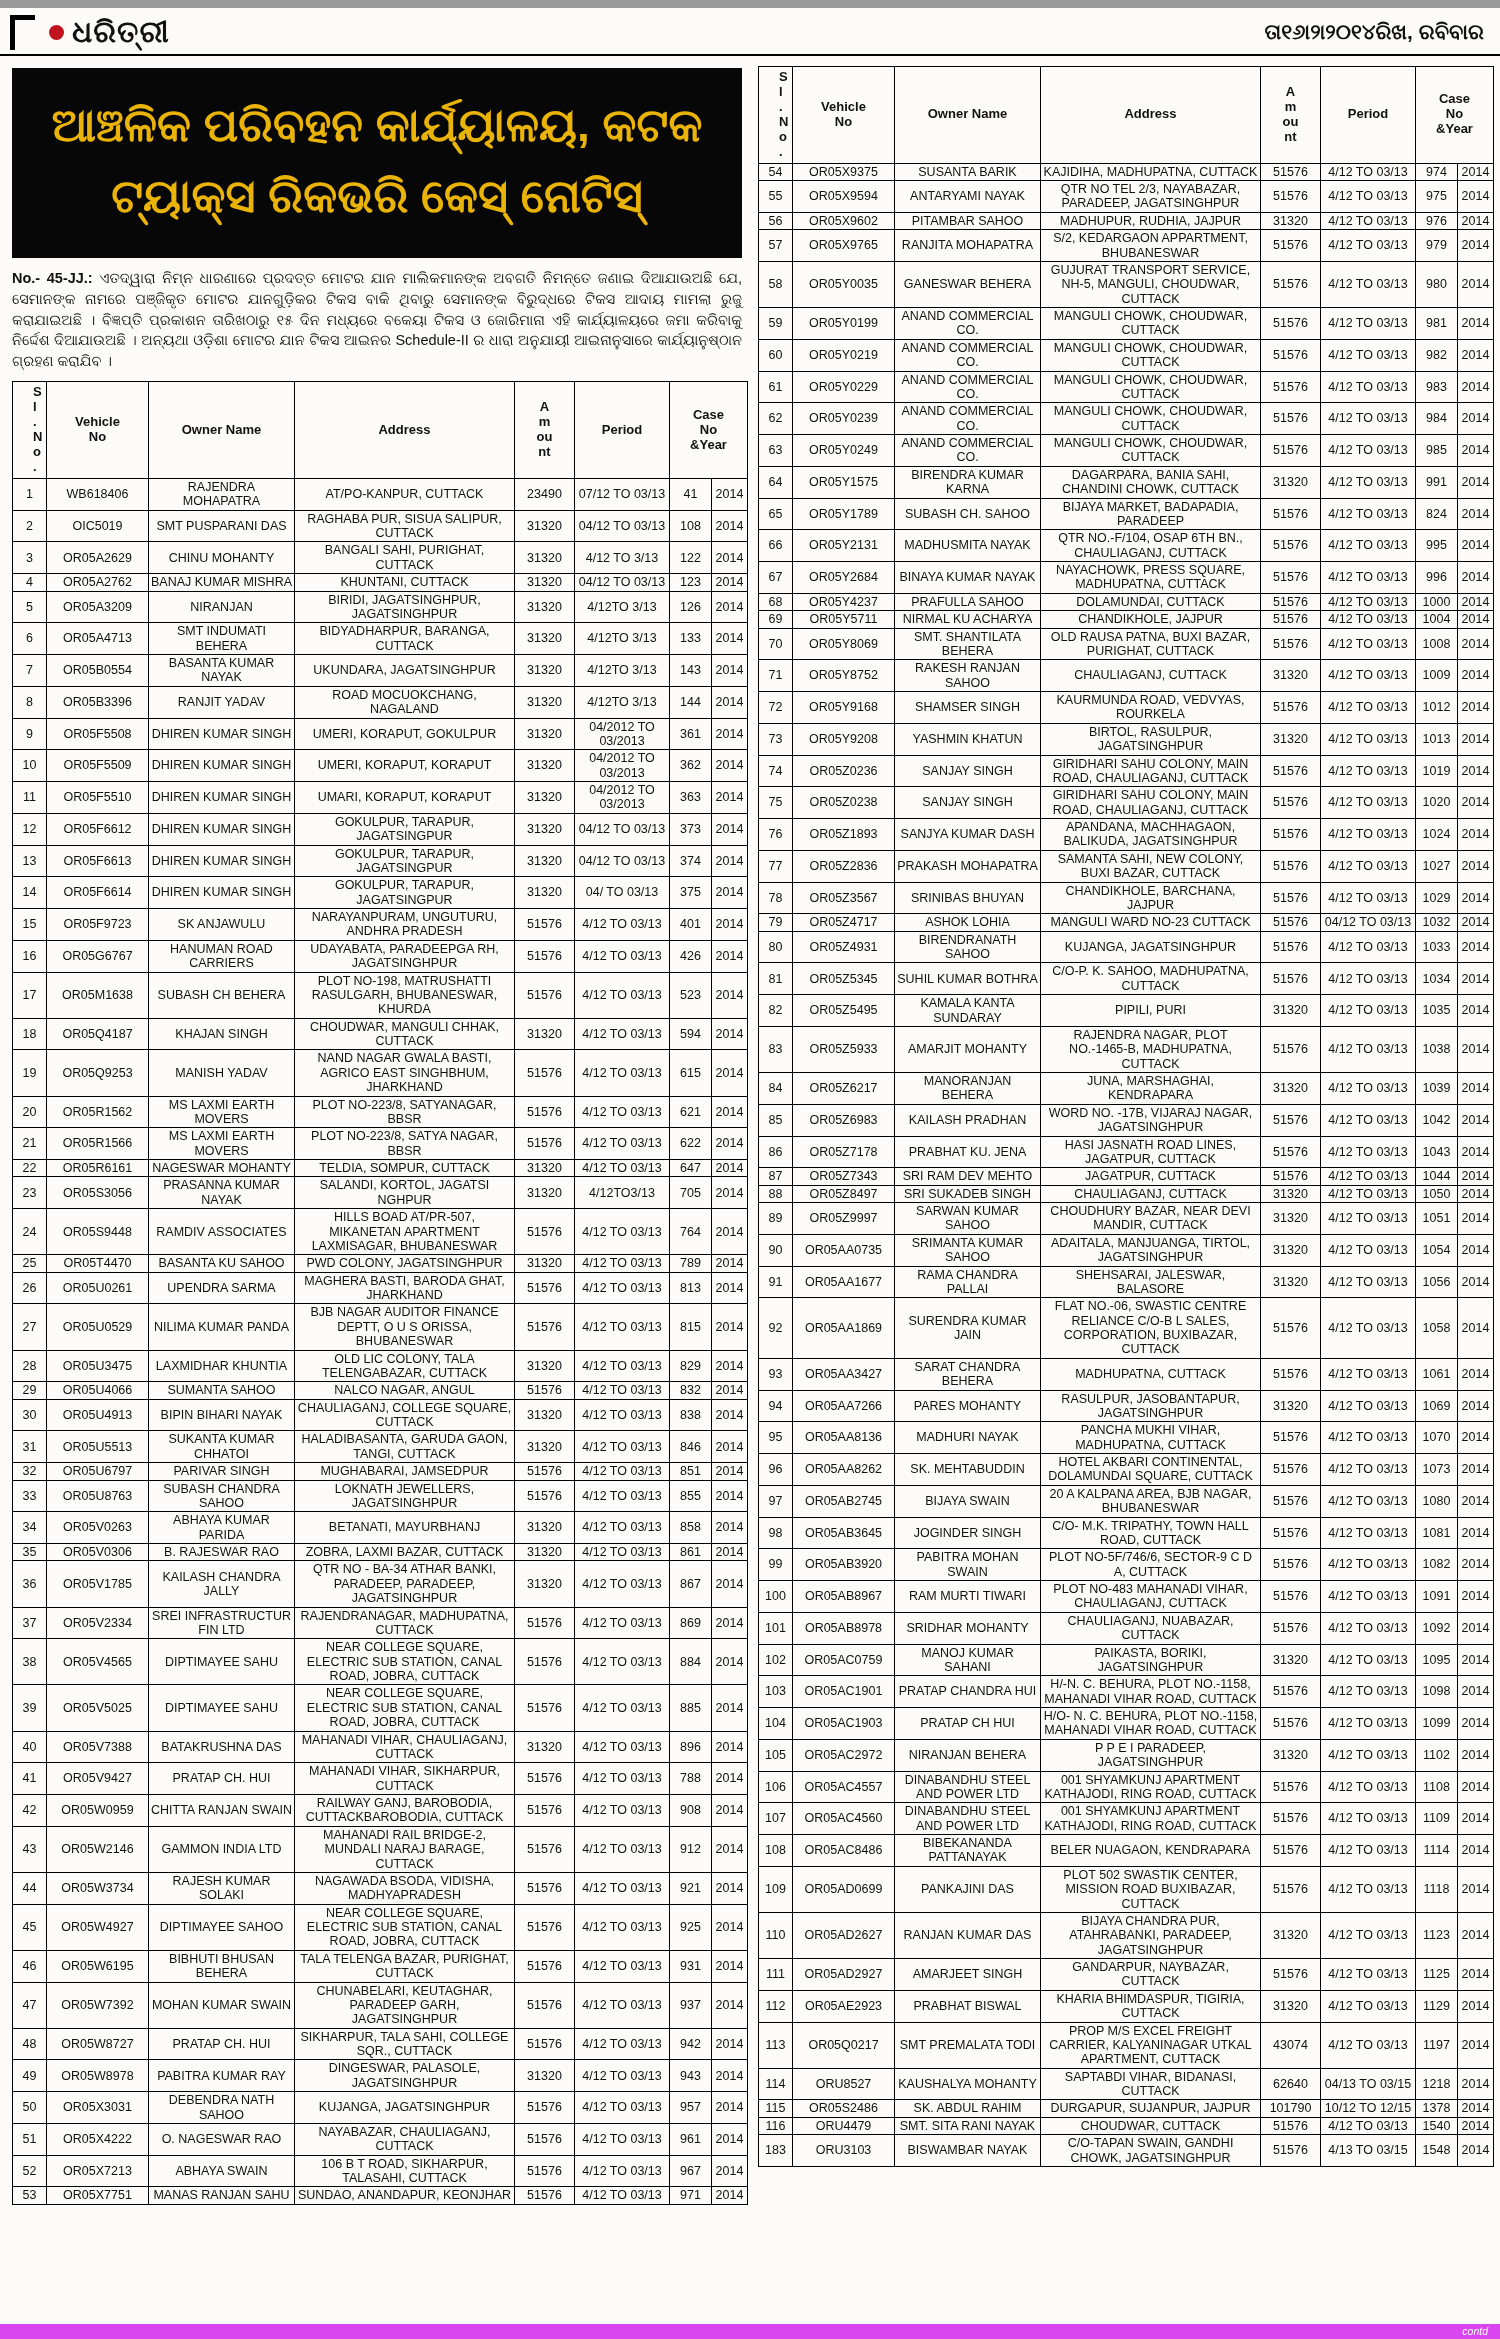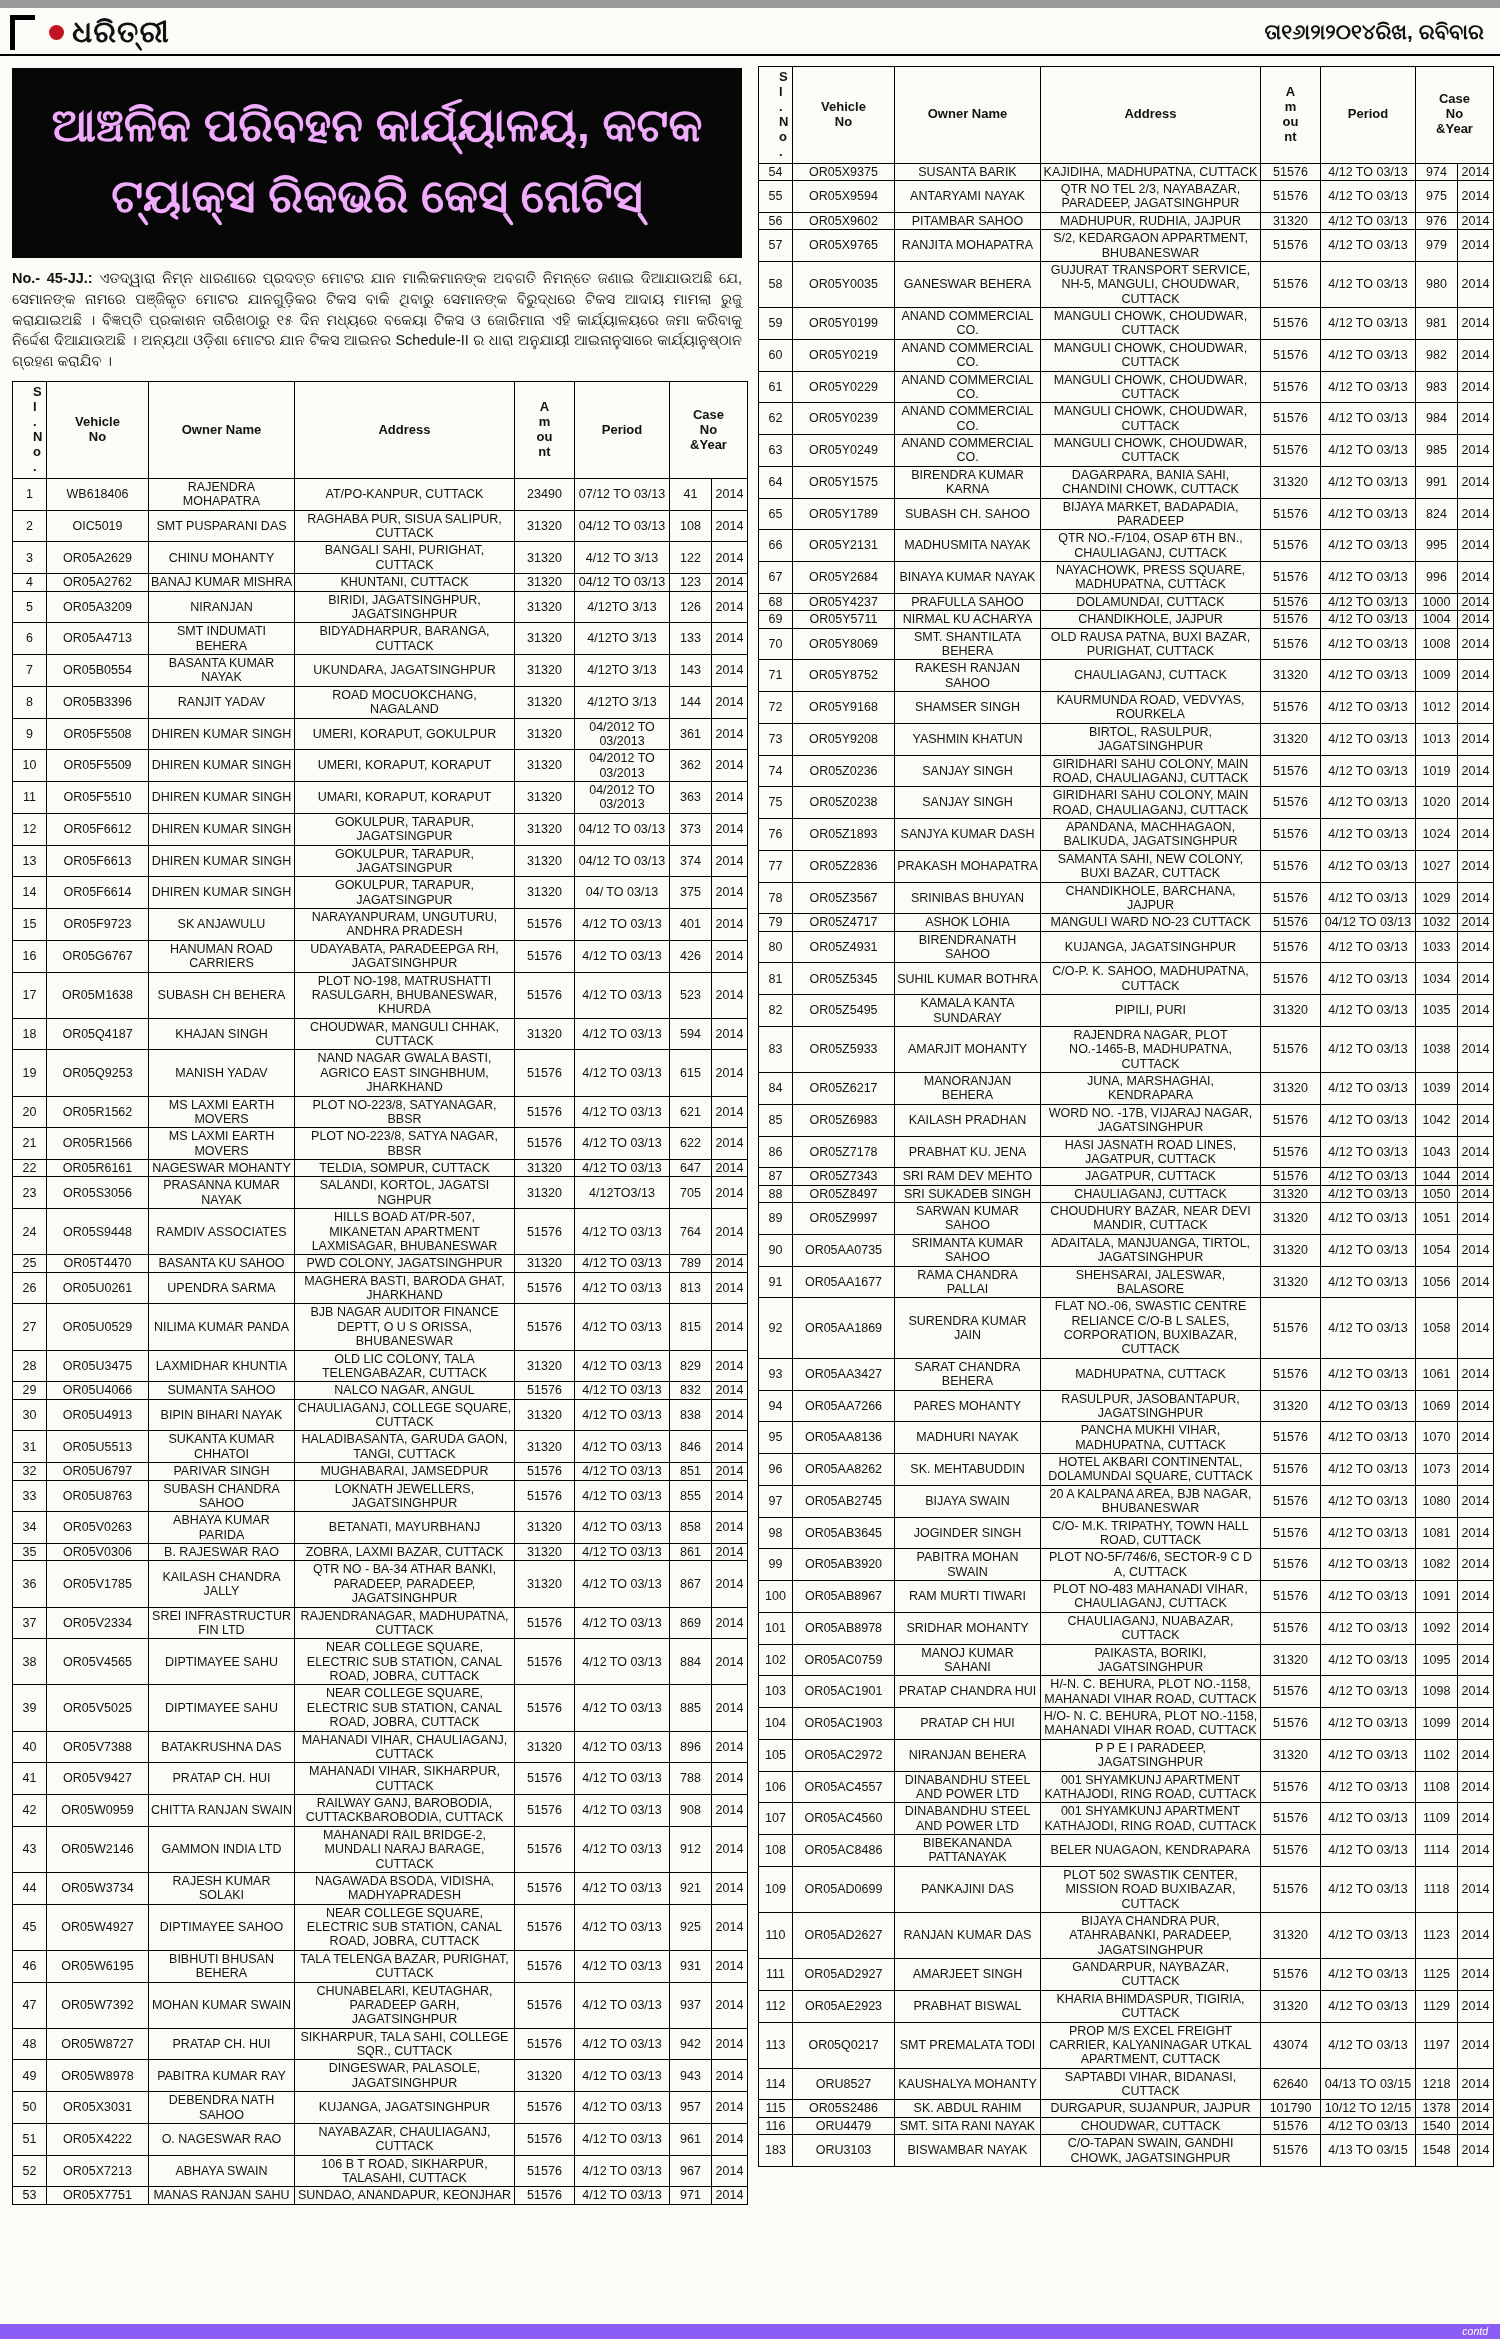--- a/index.html
+++ b/index.html
@@ -17,21 +17,21 @@
   }
   .corner{width:20px;height:30px;border-left:5px solid #000;border-top:5px solid #000;margin-right:14px;}
   .logo{display:flex;align-items:center;gap:8px;font-weight:bold;font-size:30px;letter-spacing:1px;}
   .logo-emblem{width:15px;height:15px;background:#c1121f;border-radius:50%;display:inline-block;}
   .dateline{margin-left:auto;font-weight:bold;font-size:21px;}
   
   .columns{display:flex;gap:16px;padding:0 12px;box-sizing:border-box;}
   .col{flex:1;min-width:0;}
   
   .notice-head{
-    background:#070707;color:#f0abfc;text-align:center;
+    background:#070707;color:#eab308;text-align:center;
     padding:30px 10px 34px;margin:12px 0 10px;font-weight:bold;
   }
   .nh1{font-size:46px;line-height:1.2;}
   .nh2{font-size:46px;line-height:1.2;margin-top:16px;}
   .notice-body{
     font-size:14.5px;line-height:1.42;text-align:justify;
     margin:4px 0 10px;font-weight:500;
   }
   .notice-body strong{font-weight:bold;}
   
@@ -40,21 +40,21 @@
     border:1px solid #000;
     padding:1px 2px;
     text-align:center;vertical-align:middle;
     font-size:12.5px;line-height:1.15;
     word-wrap:break-word;overflow-wrap:break-word;
   }
   table.rt th{font-size:13px;font-weight:bold;padding:3px 20px;}
   
   .bottom-bar{
     position:absolute;left:0;right:0;bottom:8px;height:15px;
-    background:#8b5cf6;color:#fff;
+    background:#d946ef;color:#fff;
     text-align:right;font-size:10.5px;font-style:italic;
     padding:1px 12px 0 0;box-sizing:border-box;
   }
 </style>
 </head>
 <body>
 
 <div class="page">
 
   <header class="masthead-bar">

